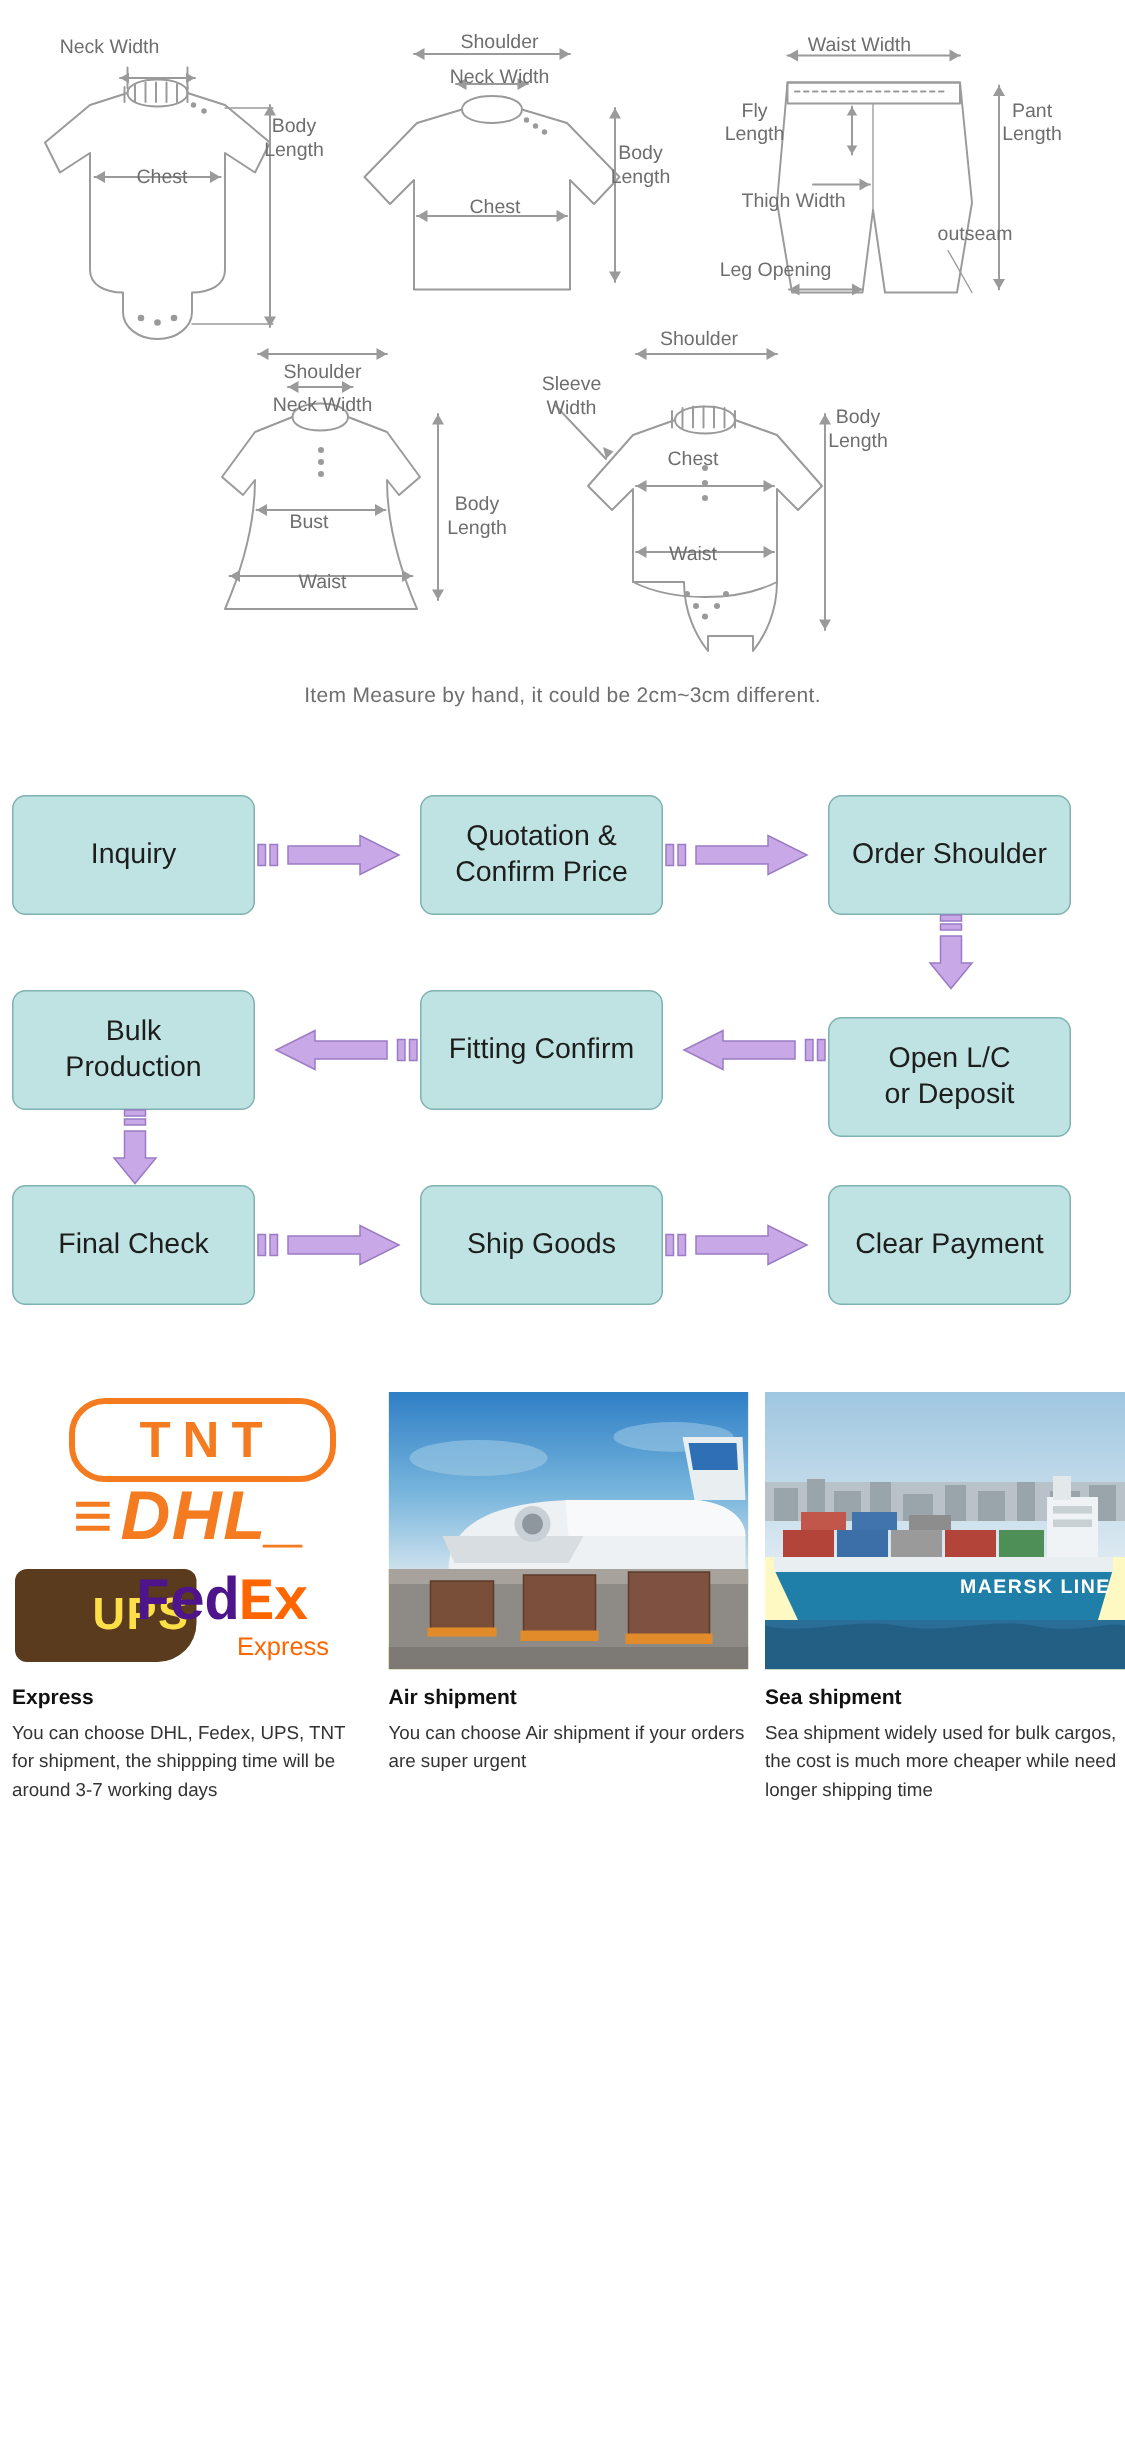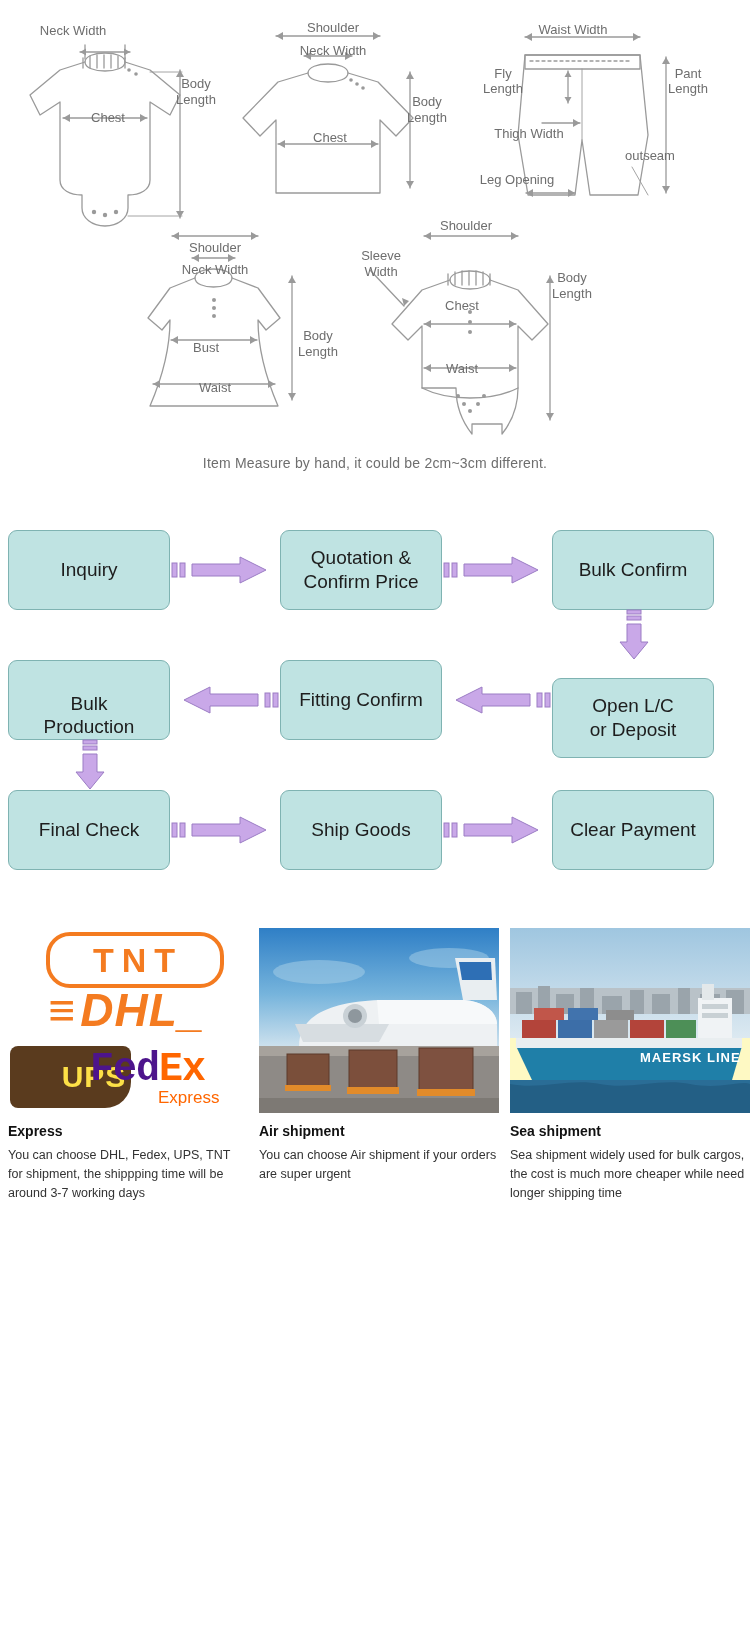--- a/index.html
+++ b/index.html
@@ -293,24 +293,24 @@
   <div class="flow">
 
     <div class="node" style="left:8px;top:20px;">
       <span>Inquiry</span>
     </div>
     <div class="node" style="left:280px;top:20px;white-space:pre-line;">
       <span>Quotation &amp;
 Confirm Price</span>
     </div>
     <div class="node" style="left:552px;top:20px;">
-      <span>Bulk Confirm</span>
-    </div>
-
-    <div class="node" style="left:8px;top:150px;white-space:pre-line;align-items:flex-end;">
+      <span>Order Shoulder</span>
+    </div>
+
+    <div class="node" style="left:8px;top:150px;white-space:pre-line;">
       <span>Bulk
 Production</span>
     </div>
     <div class="node" style="left:280px;top:150px;">
       <span>Fitting Confirm</span>
     </div>
     <div class="node" style="left:552px;top:150px;white-space:pre-line;margin-top:18px;">
       <span>Open L/C
 or Deposit</span>
     </div>

